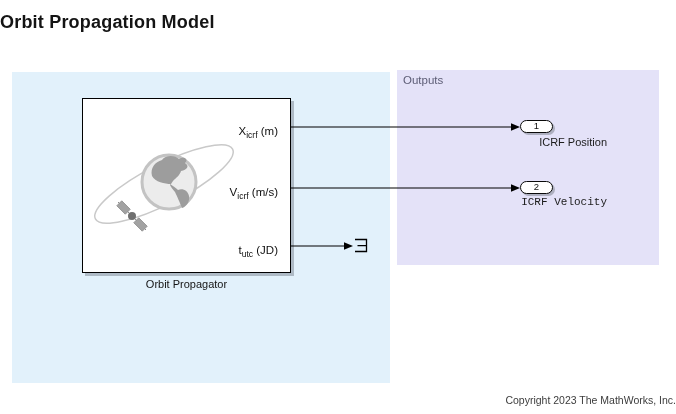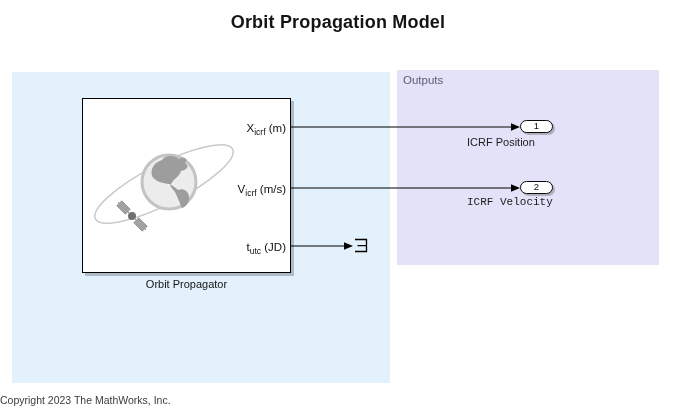--- a/index.html
+++ b/index.html
@@ -3,21 +3,21 @@
 <meta charset="utf-8">
 <style>
   html,body{margin:0;padding:0;}
   body{
     width:676px;height:414px;position:relative;overflow:hidden;
     background:#ffffff;
     font-family:"Liberation Sans", sans-serif;
     -webkit-font-smoothing:antialiased;
   }
   .title{
-    position:absolute;top:12px;left:0;width:676px;text-align:center;
+    position:absolute;top:12px;left:0;width:676px;
     font-size:18px;font-weight:700;color:#141414;letter-spacing:.2px;
   }
   
   .region-model{
     position:absolute;left:12px;top:72px;width:378px;height:311px;
     background:#e2f1fb;
   }
   .region-outputs{
     position:absolute;left:397px;top:70px;width:262px;height:195px;
     background:#e4e2f8;
@@ -25,21 +25,21 @@
   .region-outputs .region-label{
     position:absolute;left:6px;top:4px;font-size:11.5px;color:#5c5c75;
   }
   
   .prop-block{
     position:absolute;left:82px;top:98px;width:209px;height:175px;
     background:#ffffff;border:1.5px solid #000;box-sizing:border-box;
     box-shadow:3px 3px 0 rgba(110,120,130,.45);
   }
   .blk-port-label{
-    position:absolute;right:4px;height:14px;line-height:14px;
+    position:absolute;right:12px;height:14px;line-height:20px;
     font-size:11.5px;color:#0f0f0f;white-space:nowrap;
   }
   .blk-port-label .sub{
     font-size:8.5px;position:relative;top:3px;letter-spacing:0;
   }
   .row1{top:22px;} .row2{top:83px;} .row3{top:141px;}
   
   .block-caption{
     position:absolute;left:82px;top:278px;width:209px;text-align:center;
     font-size:11px;color:#141414;
@@ -51,32 +51,32 @@
   
   .outport{
     position:absolute;width:33px;height:13px;background:#ffffff;
     border:1.2px solid #0a0a0a;border-radius:7px;box-sizing:border-box;
     box-shadow:2px 2px 0 rgba(120,125,135,.5);
     text-align:center;font-size:9.5px;line-height:10.5px;color:#111;
   }
   #outport1{left:520px;top:120px;}
   #outport2{left:520px;top:181px;}
   .outport-label{
-    position:absolute;width:140px;text-align:left;
+    position:absolute;width:140px;text-align:right;
     font-size:11px;color:#1c1c1c;
   }
   #outport1-label{left:467px;top:136px;}
   #outport2-label{left:467px;top:196px;font-family:Liberation Mono, monospace;}
   
   .svg-art{
     position:absolute;left:0;top:0;width:676px;height:414px;
     pointer-events:none;
   }
   .copyright{
-    position:absolute;left:0;top:394px;width:676px;text-align:left;
+    position:absolute;left:0;top:394px;width:676px;text-align:right;
     font-size:10.5px;color:#3c3c3c;
   }
 </style>
 </head>
 <body>
 
 <div class="title">Orbit Propagation Model</div>
 
 <div class="region-model"></div>
 <div class="region-outputs">

